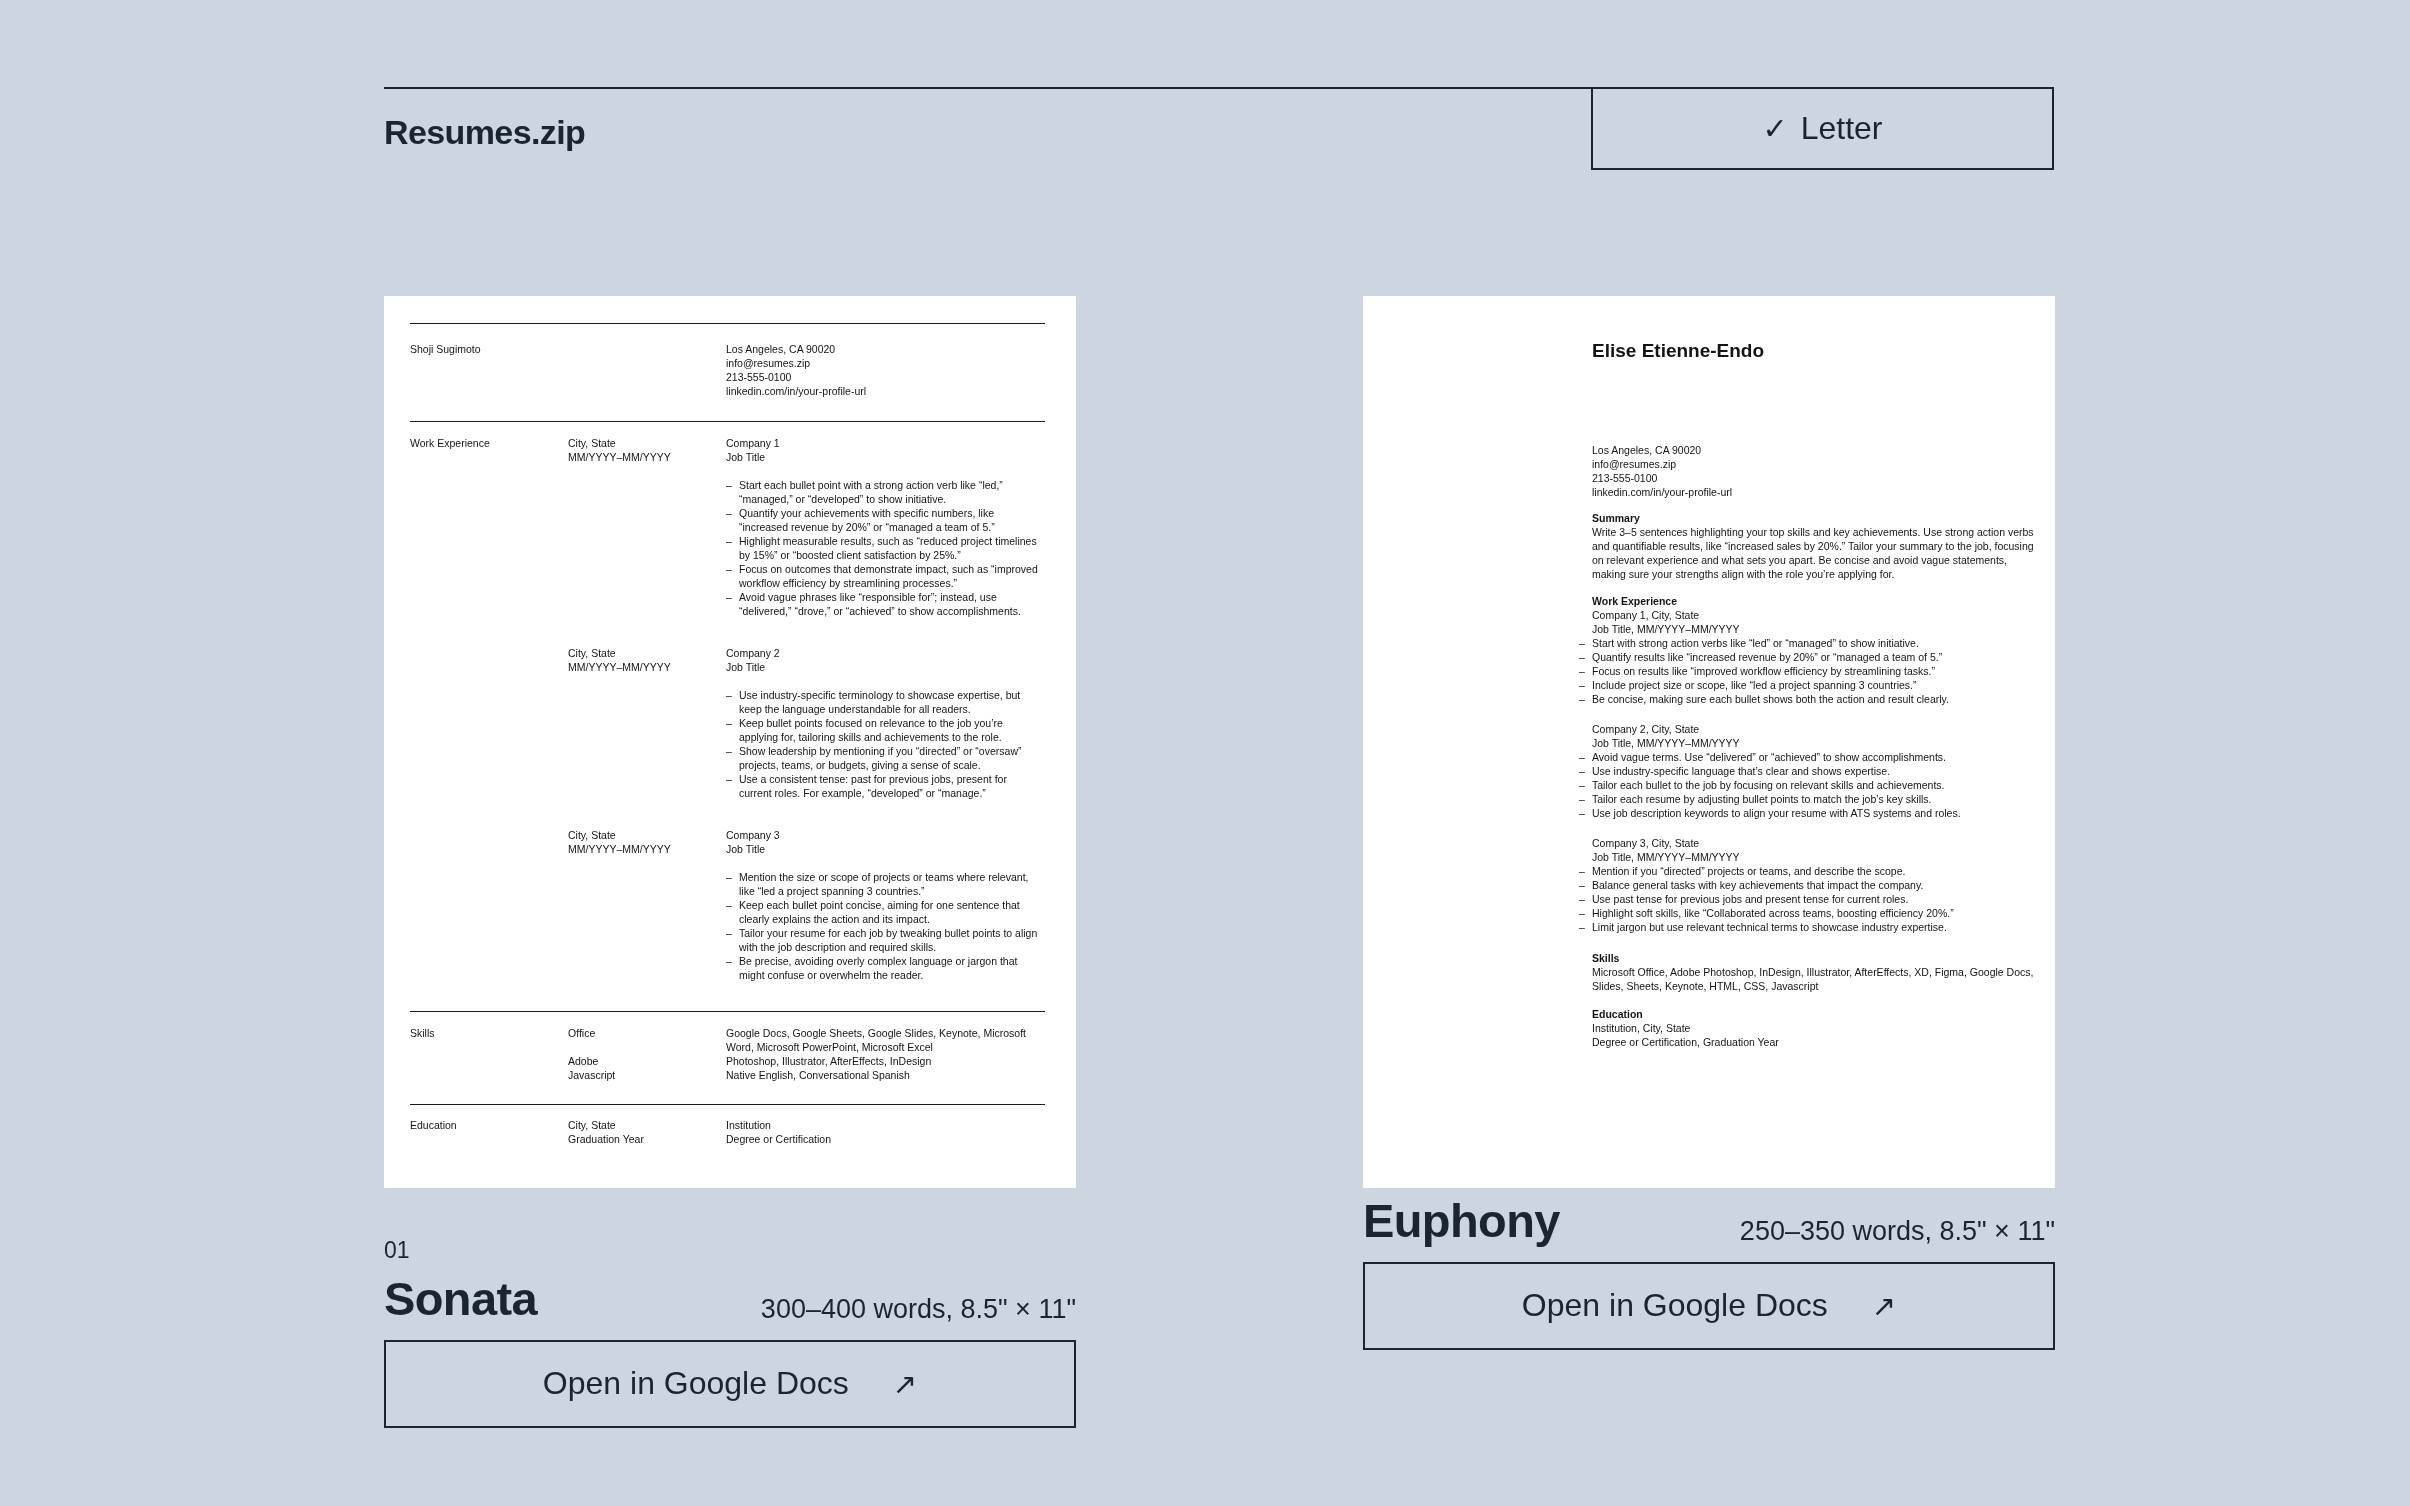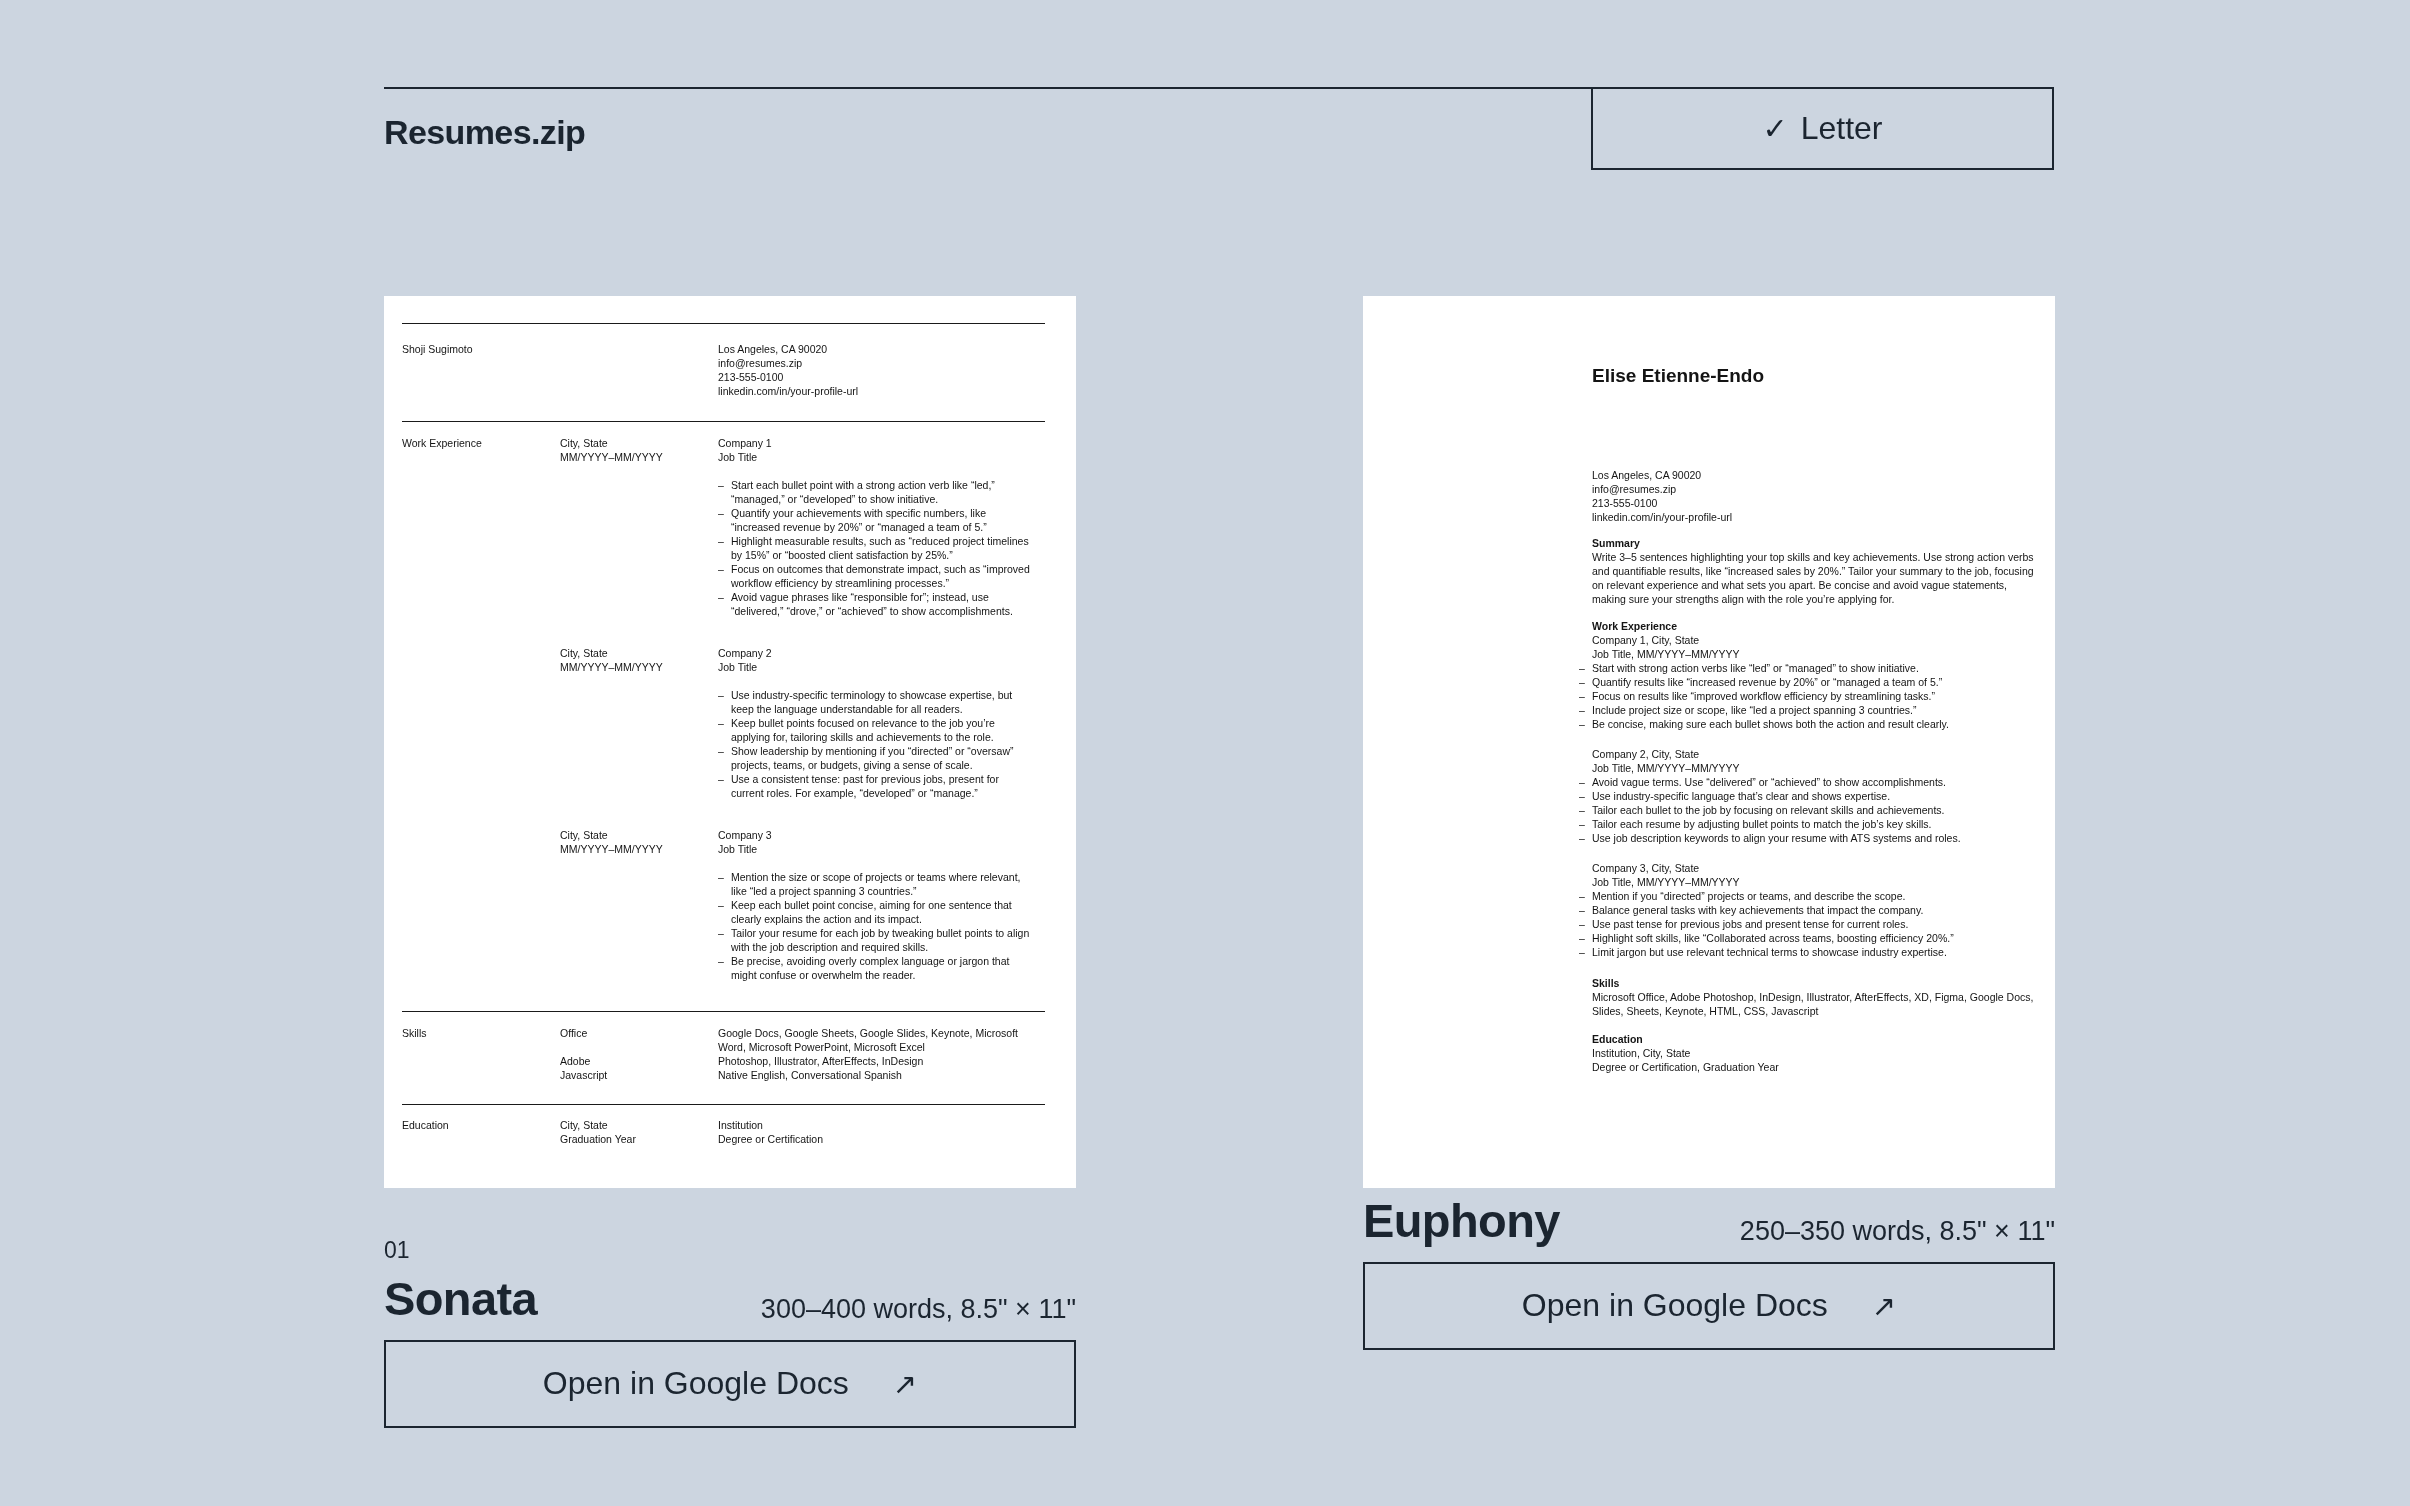--- a/index.html
+++ b/index.html
@@ -23,37 +23,37 @@
 
   
   .card { position:absolute; top:296px; width:692px; }
   .card.pos0 { left:384px; }
   .card.pos1 { left:1363px; }
 
   .doc { width:692px; height:892px; background:#ffffff; color:#141414;
     font-size:10.5px; line-height:14px; overflow:hidden; }
 
   
-  .doc-a { padding:27px 31px 0 18px; }
+  .doc-a { padding:27px 31px 0 26px; }
   .sa-sec { border-top:1.9px solid #1a1a1a; }
   .sec-head   { height:98px; padding-top:18px; }
   .sec-work   { height:590px; padding-top:14px; }
   .sec-skills { height:93px;  padding-top:14px; }
   .sec-edu    { padding-top:13px; }
   .row { display:flex; }
   .ca { width:158px; flex:none; }
   .cb { width:158px; flex:none; }
   .cc { width:315px; flex:none; }
   .bullets { margin-top:14px; }
   .blt { position:relative; padding-left:13px; }
   .blt .mk { position:absolute; left:0; top:0; }
   .job + .job { margin-top:28px; }
 
   
-  .doc-b { padding:68px 16px 0 229px; }
+  .doc-b { padding:43px 16px 0 229px; }
   .eb-name { margin:0; font-size:19px; line-height:24.5px; font-weight:bold; }
   .eb-contact { margin-top:79px; }
   .eb-label { font-weight:bold; }
   .lbl-summary { margin-top:12.2px; }
   .lbl-work { margin-top:13px; }
   .lbl-skills { margin-top:17px; }
   .lbl-edu { margin-top:14px; }
   .ej + .ej { margin-top:16px; }
   .ebl { position:relative; }
   .ebl .mk { position:absolute; left:-13px; top:0; }

